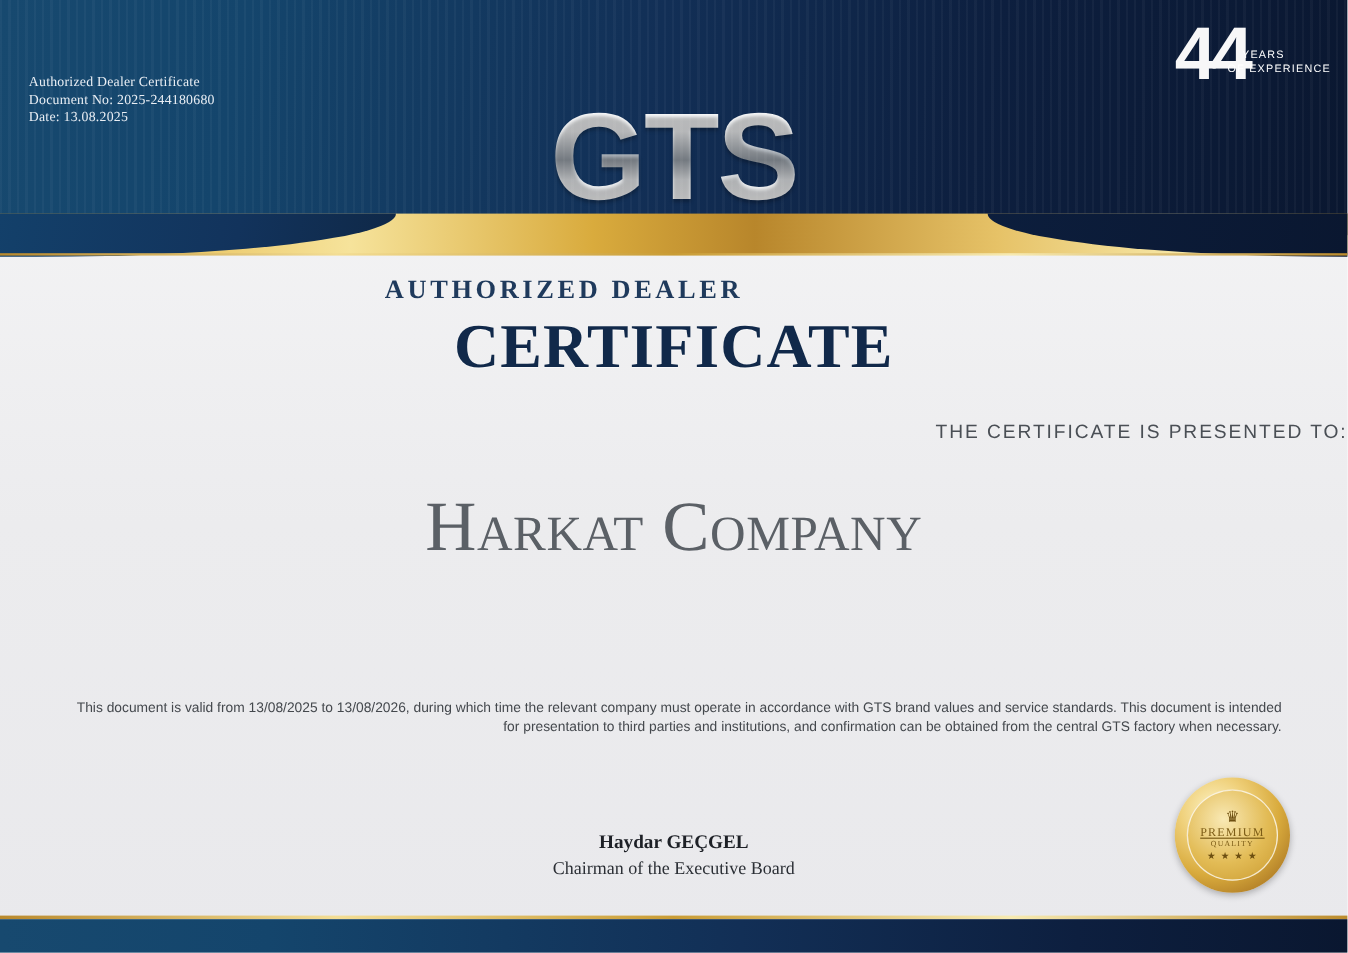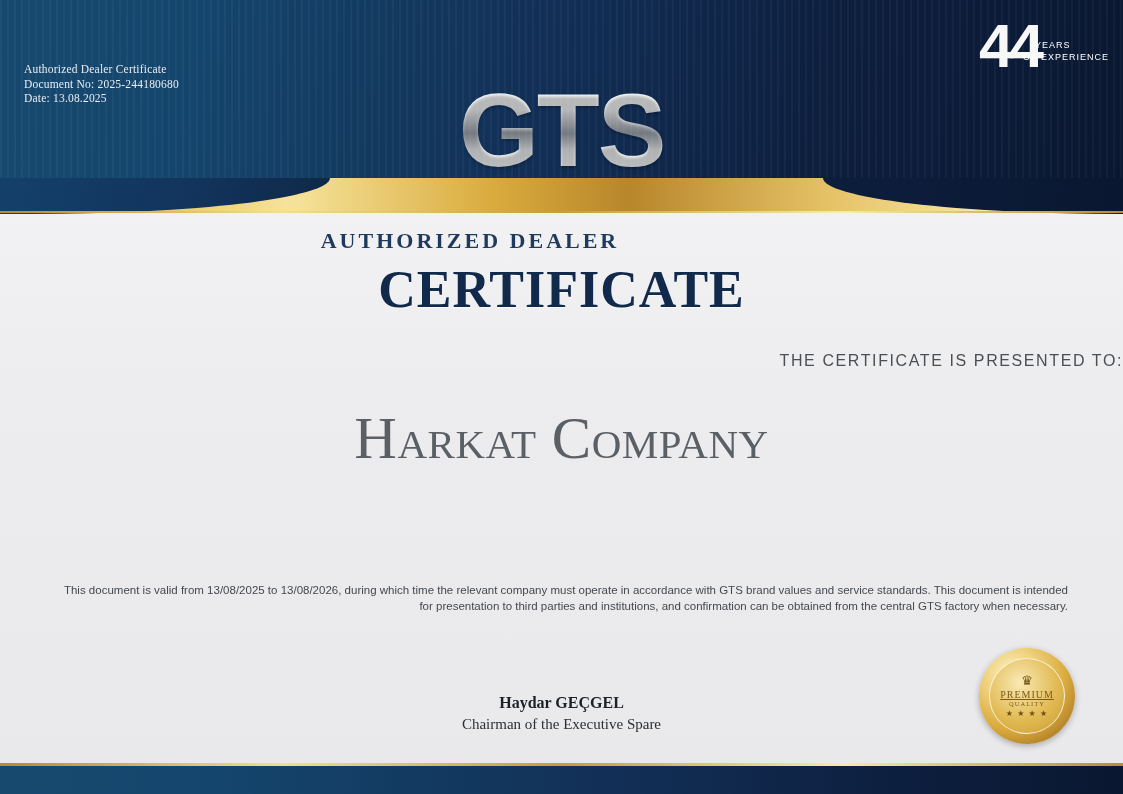--- a/index.html
+++ b/index.html
@@ -180,21 +180,21 @@
   <div class="title">CERTIFICATE</div>
   <div class="presented">THE CERTIFICATE IS PRESENTED TO:</div>
 
   <div class="recipient">Harkat Company</div>
 
 
   <div class="para2">This document is valid from 13/08/2025 to 13/08/2026, during which time the relevant company must operate in accordance with GTS brand values and service standards. This document is intended for presentation to third parties and institutions, and confirmation can be obtained from the central GTS factory when necessary.</div>
 
   <div class="sign">
     <div class="name">Haydar GEÇGEL</div>
-    <div class="role">Chairman of the Executive Spare</div>
+    <div class="role">Chairman of the Executive Board</div>
   </div>
 
   <div class="seal">
     <div class="seal-inner">
       <div class="seal-crown">♛</div>
       <div class="seal-t1">PREMIUM</div>
       <div class="seal-t2">QUALITY</div>
       <div class="seal-stars">★ ★ ★ ★</div>
     </div>
   </div>

